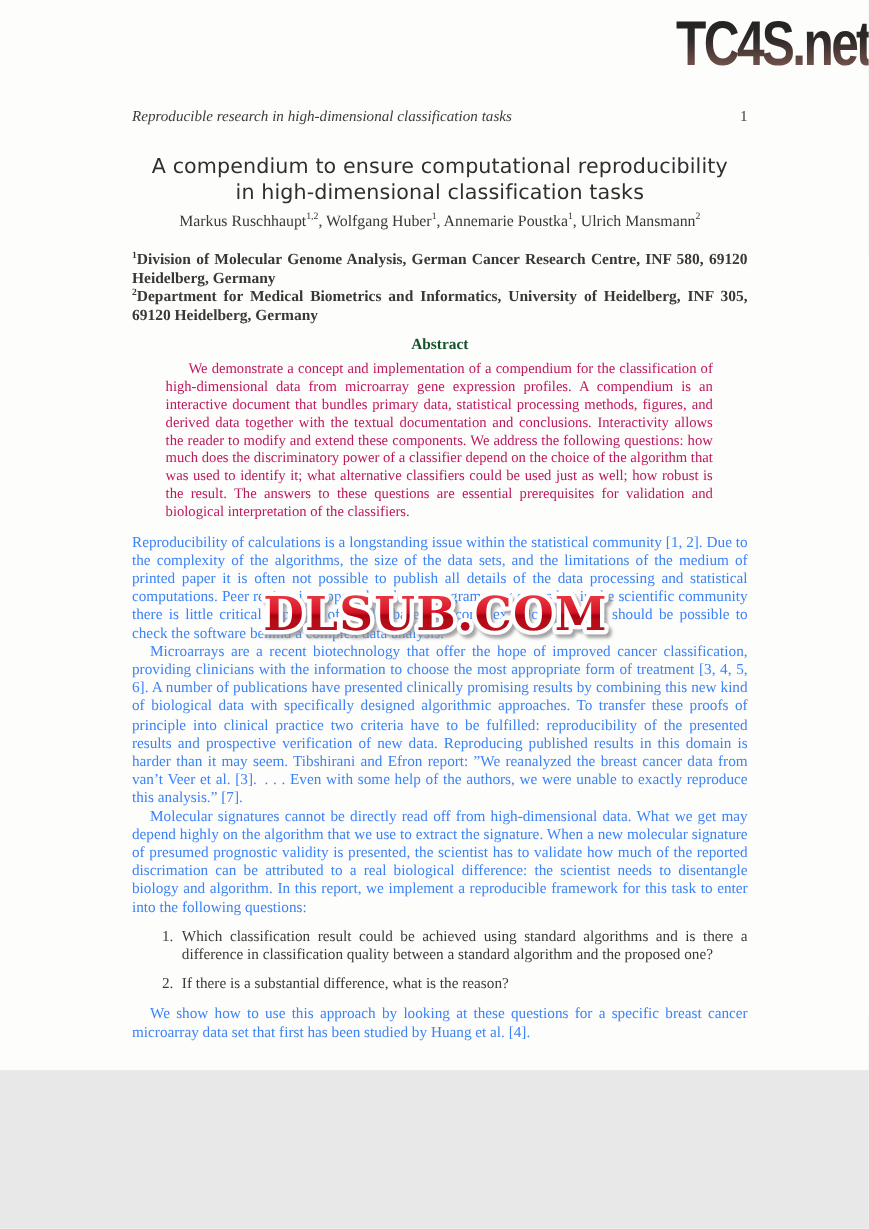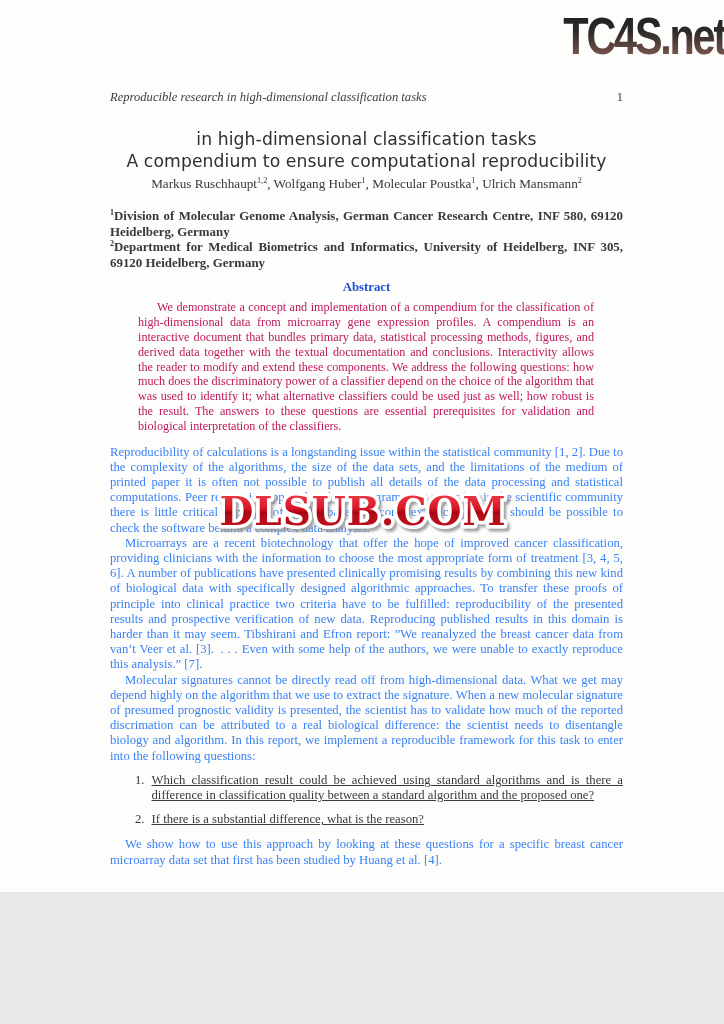--- a/index.html
+++ b/index.html
@@ -31,21 +31,21 @@
     letter-spacing:0.1px;
   }
   .authors{
     margin-top:4px;
     text-align:center;
     font-size:13.2px;color:#383838;
   }
   sup{font-size:0.62em;line-height:0;}
   .affiliations{margin-top:17px;font-size:12.9px;line-height:15.6px;text-align:justify;font-weight:bold;}
   .abstract-heading{
-    margin-top:9px;text-align:center;font-weight:bold;font-size:12.8px;color:#1d4ed8;
+    margin-top:9px;text-align:center;font-weight:bold;font-size:12.8px;color:#14532d;
   }
   .abstract-body{
     margin:5px 29px 0 28px;
     font-size:12.2px;line-height:14.8px;
     text-align:justify;text-indent:19px;color:#be185d;
   }
   .section-heading{
     margin-top:24px;
     font-weight:bold;font-size:17.6px;color:#2e2e2e;
   }
@@ -54,21 +54,21 @@
     margin:0;font-size:12.7px;line-height:15.2px;text-align:justify;color:#3b82f6;
   }
   .first-par{margin-top:11px;}
   .indent{text-indent:15px;}
   .num-list{margin-top:9px;}
   .list-item{
     display:flex;gap:7px;
     margin:9px 0 0 25px;
     font-size:12.7px;line-height:15.2px;color:#3a3a3a;
   }
-  .list-item .li-text{flex:1;text-align:justify;text-decoration:underline;}
+  .list-item .li-text{flex:1;text-align:justify;}
   .closing-par{margin-top:10px;}
   
   .wm-top{position:absolute;top:1px;right:-3px;}
   .wm-center{position:absolute;left:213px;top:481px;}
   .wm-bottom{position:absolute;left:428px;top:976px;}
 </style>
 </head>
 <body>
 
 <div class="page">
@@ -89,26 +89,26 @@
   </div>
 
   <div class="content">
 
     <div class="running-header">
       <span>Reproducible research in high-dimensional classification tasks</span>
       <span class="pagenum">1</span>
     </div>
 
     <div class="paper-title">
+      <div>A compendium to ensure computational reproducibility</div>
       <div>in high-dimensional classification tasks</div>
-      <div>A compendium to ensure computational reproducibility</div>
     </div>
 
     <div class="authors">
-      <span>Markus Ruschhaupt</span><sup>1,2</sup><span>, Wolfgang Huber</span><sup>1</sup><span>, Molecular Poustka</span><sup>1</sup><span>, Ulrich Mansmann</span><sup>2</sup>
+      <span>Markus Ruschhaupt</span><sup>1,2</sup><span>, Wolfgang Huber</span><sup>1</sup><span>, Annemarie Poustka</span><sup>1</sup><span>, Ulrich Mansmann</span><sup>2</sup>
     </div>
 
     <div class="affiliations">
       <div><sup>1</sup><span>Division of Molecular Genome Analysis, German Cancer Research Centre, INF 580, 69120 Heidelberg, Germany</span></div>
       <div><sup>2</sup><span>Department for Medical Biometrics and Informatics, University of Heidelberg, INF 305, 69120 Heidelberg, Germany</span></div>
     </div>
 
     <div class="abstract-heading">Abstract</div>
     <div class="abstract-body">We demonstrate a concept and implementation of a compendium for the classification of high-dimensional data from microarray gene expression profiles. A compendium is an interactive document that bundles primary data, statistical processing methods, figures, and derived data together with the textual documentation and conclusions. Interactivity allows the reader to modify and extend these components. We address the following questions: how much does the discriminatory power of a classifier depend on the choice of the algorithm that was used to identify it; what alternative classifiers could be used just as well; how robust is the result. The answers to these questions are essential prerequisites for validation and biological interpretation of the classifiers.</div>
 

